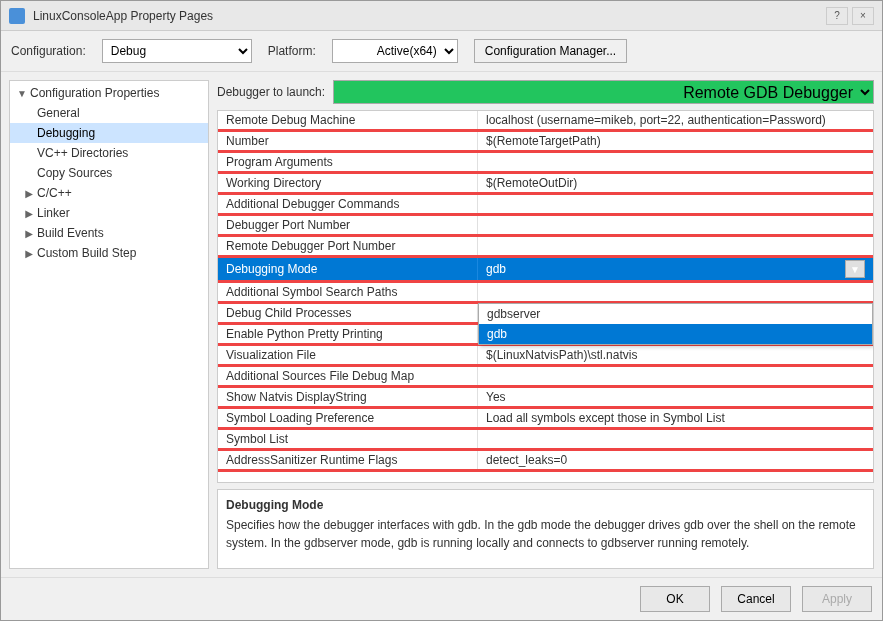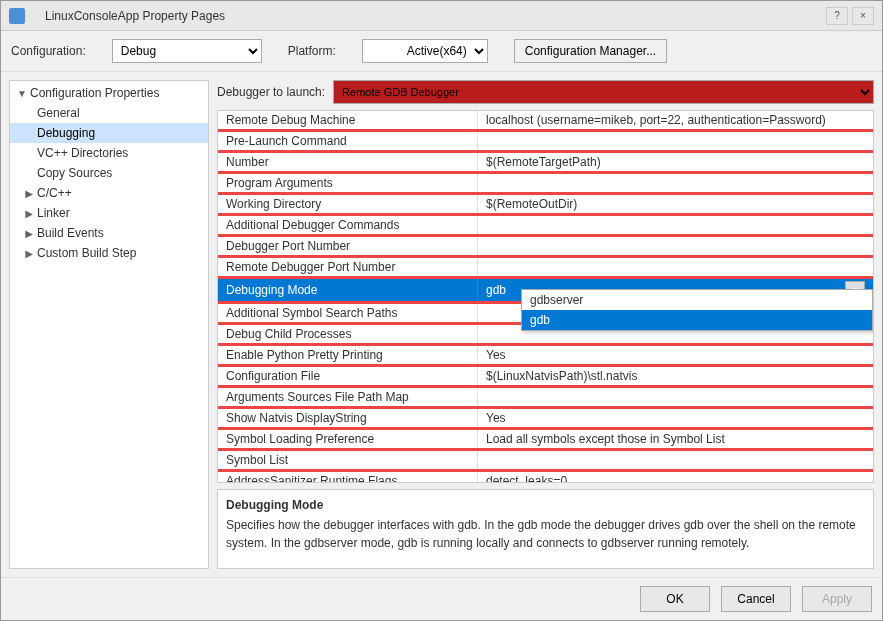--- a/index.html
+++ b/index.html
@@ -24,21 +24,21 @@
       padding: 6px 8px;
       display: flex;
       align-items: center;
       justify-content: space-between;
       border-bottom: 1px solid #ccc;
       height: 30px;
     }
     .title-bar-left {
       display: flex;
       align-items: center;
-      gap: 20px;
+      gap: 8px;
     }
     .title-icon {
       width: 16px;
       height: 16px;
       background: #4a90d9;
       border-radius: 2px;
     }
     .title-text {
       font-size: 12px;
       color: #333;
@@ -58,21 +58,21 @@
       cursor: pointer;
       font-size: 10px;
       color: #555;
     }
 
     .toolbar {
       background: #f0f0f0;
       padding: 8px 10px;
       display: flex;
       align-items: center;
-      gap: 26px;
+      gap: 16px;
       border-bottom: 1px solid #ddd;
     }
     .toolbar label {
       font-size: 12px;
       color: #333;
     }
     .toolbar select {
       height: 24px;
       font-size: 12px;
       border: 1px solid #aaa;
@@ -146,24 +146,25 @@
       gap: 8px;
       margin-bottom: 6px;
     }
     .debugger-launch-label {
       font-size: 12px;
       color: #333;
     }
     .debugger-select {
       flex: 1;
       height: 24px;
-      font-size: 11px;
-      border: 1px solid #aaa;
-      background: #b91c1c;
+      font-size: 16px;
+      border: 1px solid #aaa;
+      background: #22c55e;
       padding: 0 4px;
+      text-align: right;
     }
 
     .properties-table {
       flex: 1;
       border: 1px solid #ccc;
       background: white;
       overflow-y: auto;
       position: relative;
     }
     .prop-row {
@@ -367,24 +368,20 @@
         </select>
       </div>
 
       <div class="properties-table" style="position: relative;">
 
       <div class="prop-row">
             <div class="prop-name">Remote Debug Machine</div>
             <div class="prop-value">localhost (username=mikeb, port=22, authentication=Password)</div>
           </div>
           <div class="prop-row">
-            <div class="prop-name">Pre-Launch Command</div>
-            <div class="prop-value"></div>
-          </div>
-          <div class="prop-row">
             <div class="prop-name">Number</div>
             <div class="prop-value">$(RemoteTargetPath)</div>
           </div>
           <div class="prop-row">
             <div class="prop-name">Program Arguments</div>
             <div class="prop-value"></div>
           </div>
           <div class="prop-row">
             <div class="prop-name">Working Directory</div>
             <div class="prop-value">$(RemoteOutDir)</div>
@@ -416,44 +413,44 @@
           </div>
           <div class="prop-row">
             <div class="prop-name">Debug Child Processes</div>
             <div class="prop-value"></div>
           </div>
           <div class="prop-row">
             <div class="prop-name">Enable Python Pretty Printing</div>
             <div class="prop-value">Yes</div>
           </div>
           <div class="prop-row">
-            <div class="prop-name">Configuration File</div>
+            <div class="prop-name">Visualization File</div>
             <div class="prop-value">$(LinuxNatvisPath)\stl.natvis</div>
           </div>
           <div class="prop-row">
-            <div class="prop-name">Arguments Sources File Path Map</div>
+            <div class="prop-name">Additional Sources File Debug Map</div>
             <div class="prop-value"></div>
           </div>
           <div class="prop-row">
             <div class="prop-name">Show Natvis DisplayString</div>
             <div class="prop-value">Yes</div>
           </div>
           <div class="prop-row">
             <div class="prop-name">Symbol Loading Preference</div>
             <div class="prop-value">Load all symbols except those in Symbol List</div>
           </div>
           <div class="prop-row">
             <div class="prop-name">Symbol List</div>
             <div class="prop-value"></div>
           </div>
           <div class="prop-row">
             <div class="prop-name">AddressSanitizer Runtime Flags</div>
             <div class="prop-value">detect_leaks=0</div>
           </div>
-          <div class="dropdown-overlay" style="top: 178px; margin-left: 43px;">
+          <div class="dropdown-overlay" style="top: 192px;">
 
         <div class="dropdown-item">gdbserver</div>
             <div class="dropdown-item selected">gdb</div>
           </div>
         </div>
 
       <div class="description-panel">
         <div class="description-title">Debugging Mode</div>
         <div class="description-text">Specifies how the debugger interfaces with gdb. In the gdb mode the debugger drives gdb over the shell on the remote system. In the gdbserver mode, gdb is running locally and connects to gdbserver running remotely.</div>
       </div>

